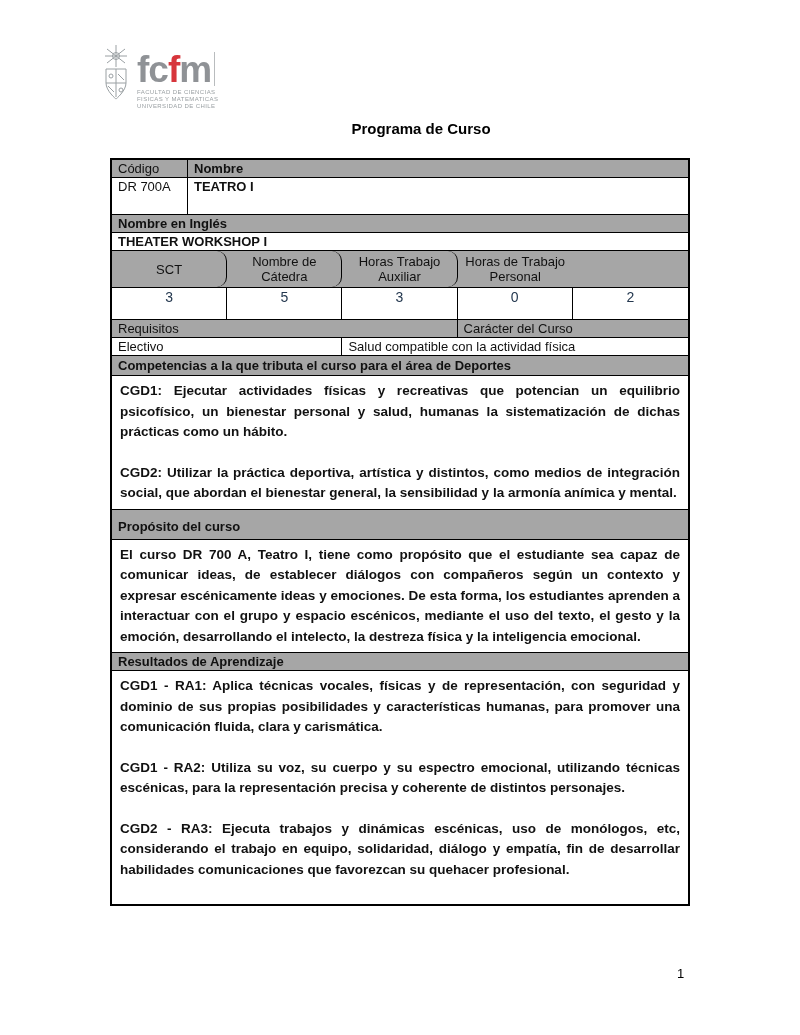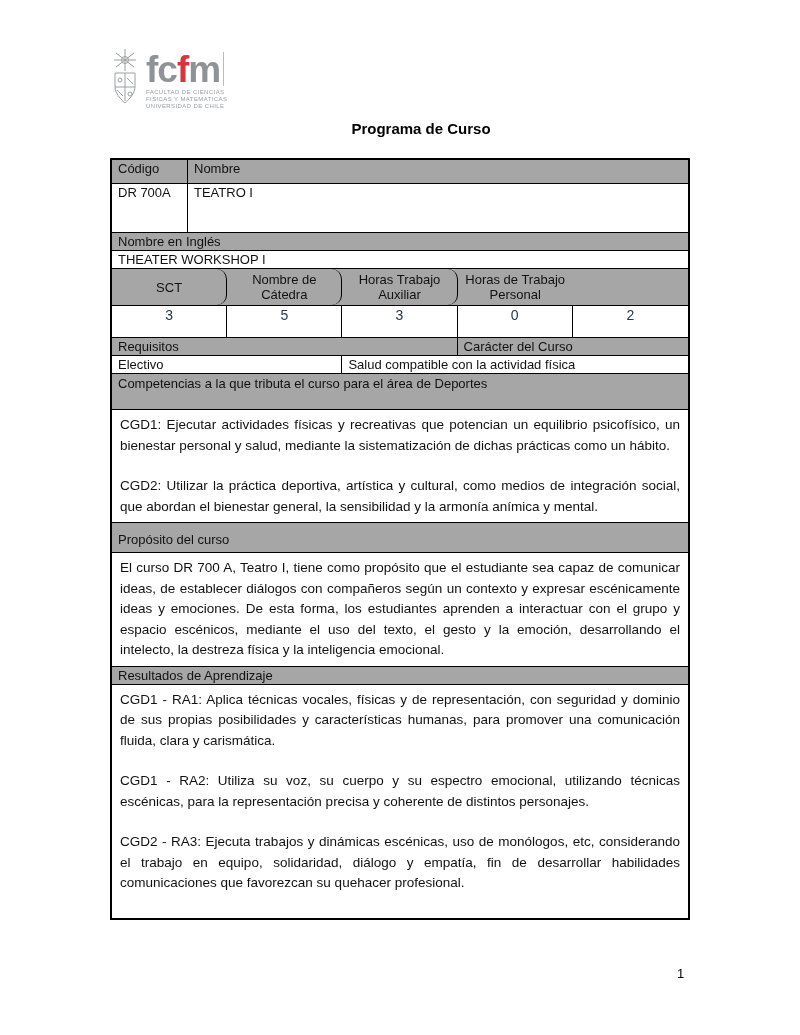--- a/index.html
+++ b/index.html
@@ -5,21 +5,21 @@
   html,body{margin:0;padding:0;background:#e9e9e9;}
   .page{
     position:relative;
     width:800px;height:1035px;
     background:#ffffff;
     font-family:"Liberation Sans", sans-serif;
     color:#111;
     overflow:hidden;
   }
   
-  .logo{position:absolute;left:111px;top:44px;display:flex;align-items:center;gap:7px;}
+  .logo{position:absolute;left:102px;top:44px;display:flex;align-items:flex-start;gap:7px;}
   .crest{flex:0 0 auto;}
   .logo-right{display:flex;flex-direction:column;}
   .brand{
     display:flex;align-items:flex-end;
     font-weight:bold;font-size:37px;line-height:32px;letter-spacing:-1px;
     color:#8f9296;margin-top:8px;
   }
   .brand .red{color:#d7353c;}
   .logo-divider{width:1px;height:34px;background:#b9bcbe;margin-left:3px;}
   .logo-sub{margin-top:3px;font-size:6px;line-height:7px;letter-spacing:0.4px;color:#9aa0a3;white-space:nowrap;}
@@ -31,32 +31,32 @@
     border:2px solid #000;box-sizing:border-box;
     font-size:13px;
   }
   .row{display:flex;box-sizing:border-box;border-bottom:1px solid #000;}
   .row:last-child{border-bottom:none;}
   .cell{box-sizing:border-box;border-right:1px solid #000;padding:1px 6px;}
   .cell:last-child{border-right:none;}
   .gray{background:#a6a6a6;}
   .center{text-align:left;}
   .vcenter{display:flex;align-items:center;justify-content:center;text-align:center;border-radius:10px;}
-  .r-codigo-h{height:24px;}
+  .r-codigo-h{height:18px;}
   .c-codigo{width:76px;flex:0 0 auto;}
-  .c-nombre{flex:1;}
-  .r-course{height:49px;}
+  .c-nombre{flex:1;font-weight:bold;}
+  .r-course{height:37px;}
   .r-thin{height:18px;}
   .r-hours-h{height:37px;}
   .r-hours-h .cell{width:20%;flex:0 0 auto;padding:1px 3px;line-height:15px;}
   .r-hours-v{height:32px;}
   .r-hours-v .cell{width:20%;flex:0 0 auto;text-align:center;color:#24384f;font-size:14px;}
   .c-req{width:60%;flex:0 0 auto;}
   .c-car{width:40%;flex:0 0 auto;}
-  .r-sect{height:36px;padding-top:1px;}
+  .r-sect{height:20px;padding-top:1px;}
   .r-sect2{height:30px;padding-top:8px;}
   .para-cell{display:block;padding:5px 8px;line-height:20.5px;font-size:13.5px;text-align:justify;}
   .para-cell p{margin:0 0 20px 0;}
   .para-cell p:last-child{margin-bottom:0;}
   .r-comp-body{min-height:92px;}
   .r-prop-body{min-height:92px;}
   .r-res-body{min-height:233px;}
   
   .page-number{position:absolute;top:966px;left:677px;font-size:13px;color:#000;}
 </style>
@@ -141,22 +141,22 @@
     <div class="row r-thin">
       <div class="cell c-car center">Electivo</div>
       <div class="cell c-req">Salud compatible con la actividad física</div>
     </div>
 
     <div class="row gray r-sect">
       <div class="cell c-nombre center">Competencias a la que tributa el curso para el área de Deportes</div>
     </div>
     <div class="row r-comp-body">
       <div class="cell c-nombre para-cell">
-        <p>CGD1: Ejecutar actividades físicas y recreativas que potencian un equilibrio psicofísico, un bienestar personal y salud, mediante la sistematización de dichas prácticas como un hábito.</p>
-        <p>CGD2: Utilizar la práctica deportiva, artística y cultural, como medios de integración social, que abordan el bienestar general, la sensibilidad y la armonía anímica y mental.</p>
+        <p>CGD1: Ejecutar actividades físicas y recreativas que potencian un equilibrio psicofísico, un bienestar personal y salud, humanas la sistematización de dichas prácticas como un hábito.</p>
+        <p>CGD2: Utilizar la práctica deportiva, artística y distintos, como medios de integración social, que abordan el bienestar general, la sensibilidad y la armonía anímica y mental.</p>
       </div>
     </div>
 
     <div class="row gray r-sect2">
       <div class="cell c-nombre center">Propósito del curso</div>
     </div>
     <div class="row r-prop-body">
       <div class="cell c-nombre para-cell">
         <p>El curso DR 700 A, Teatro I, tiene como propósito que el estudiante sea capaz de comunicar ideas, de establecer diálogos con compañeros según un contexto y expresar escénicamente ideas y emociones. De esta forma, los estudiantes aprenden a interactuar con el grupo y espacio escénicos, mediante el uso del texto, el gesto y la emoción, desarrollando el intelecto, la destreza física y la inteligencia emocional.</p>
       </div>

